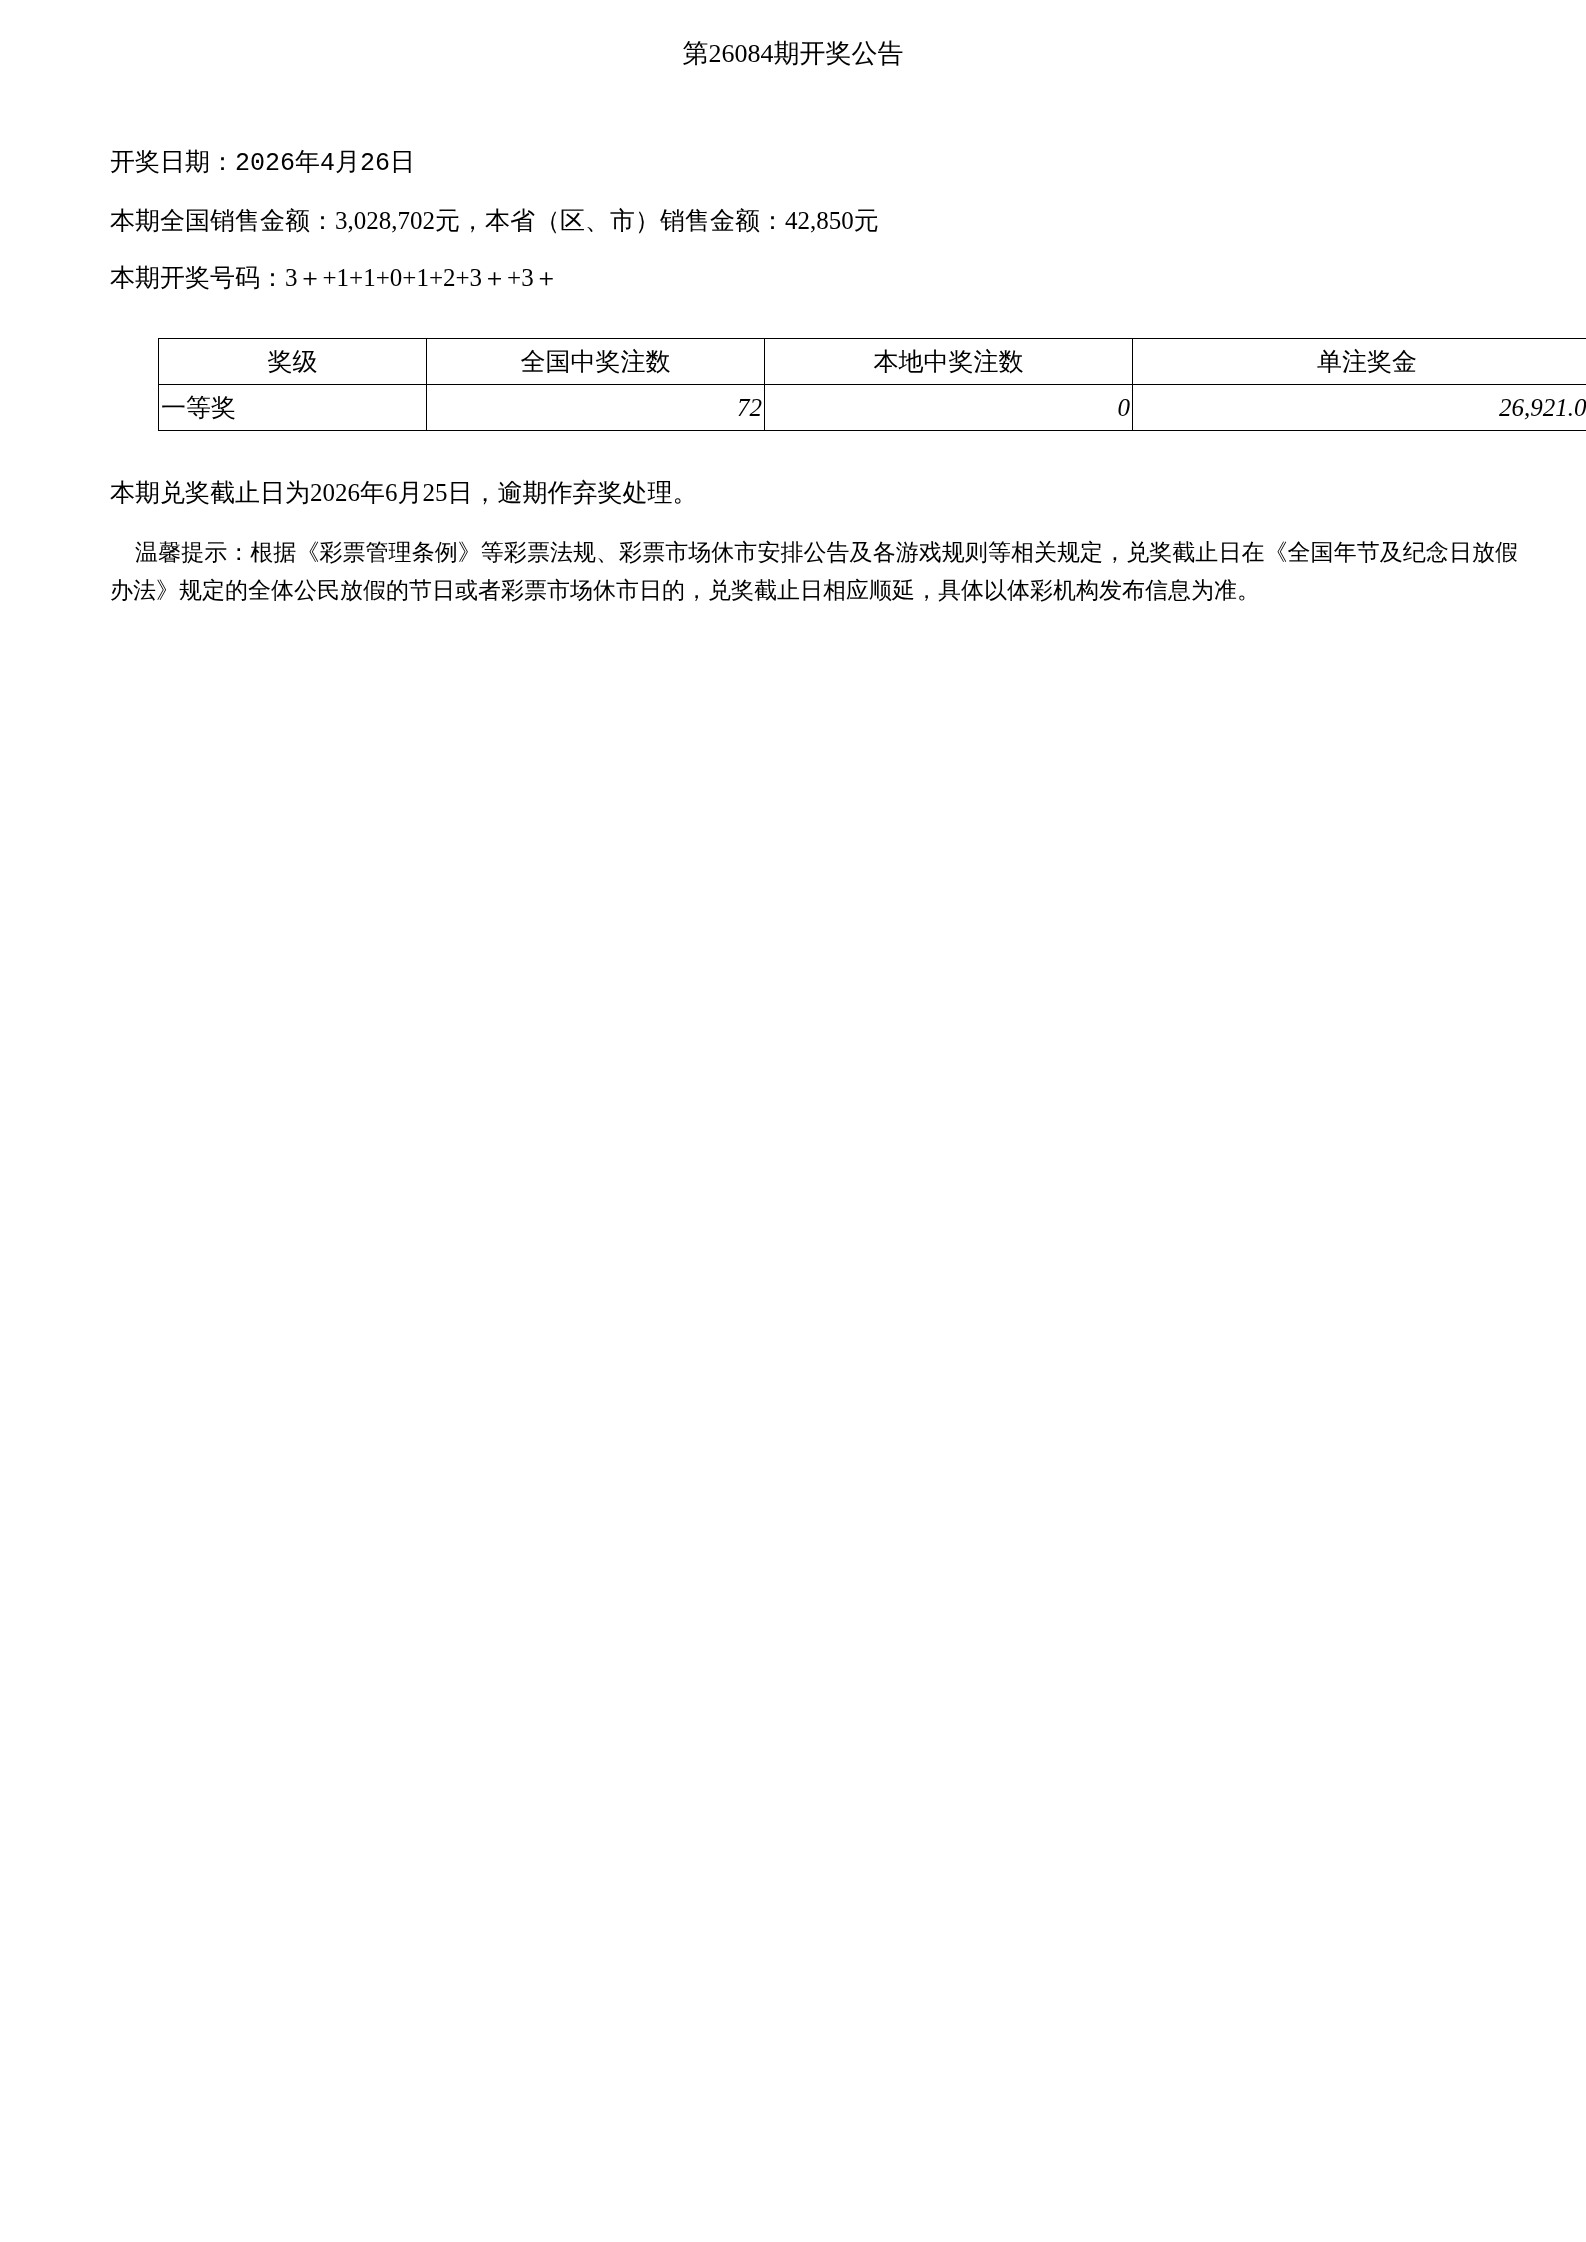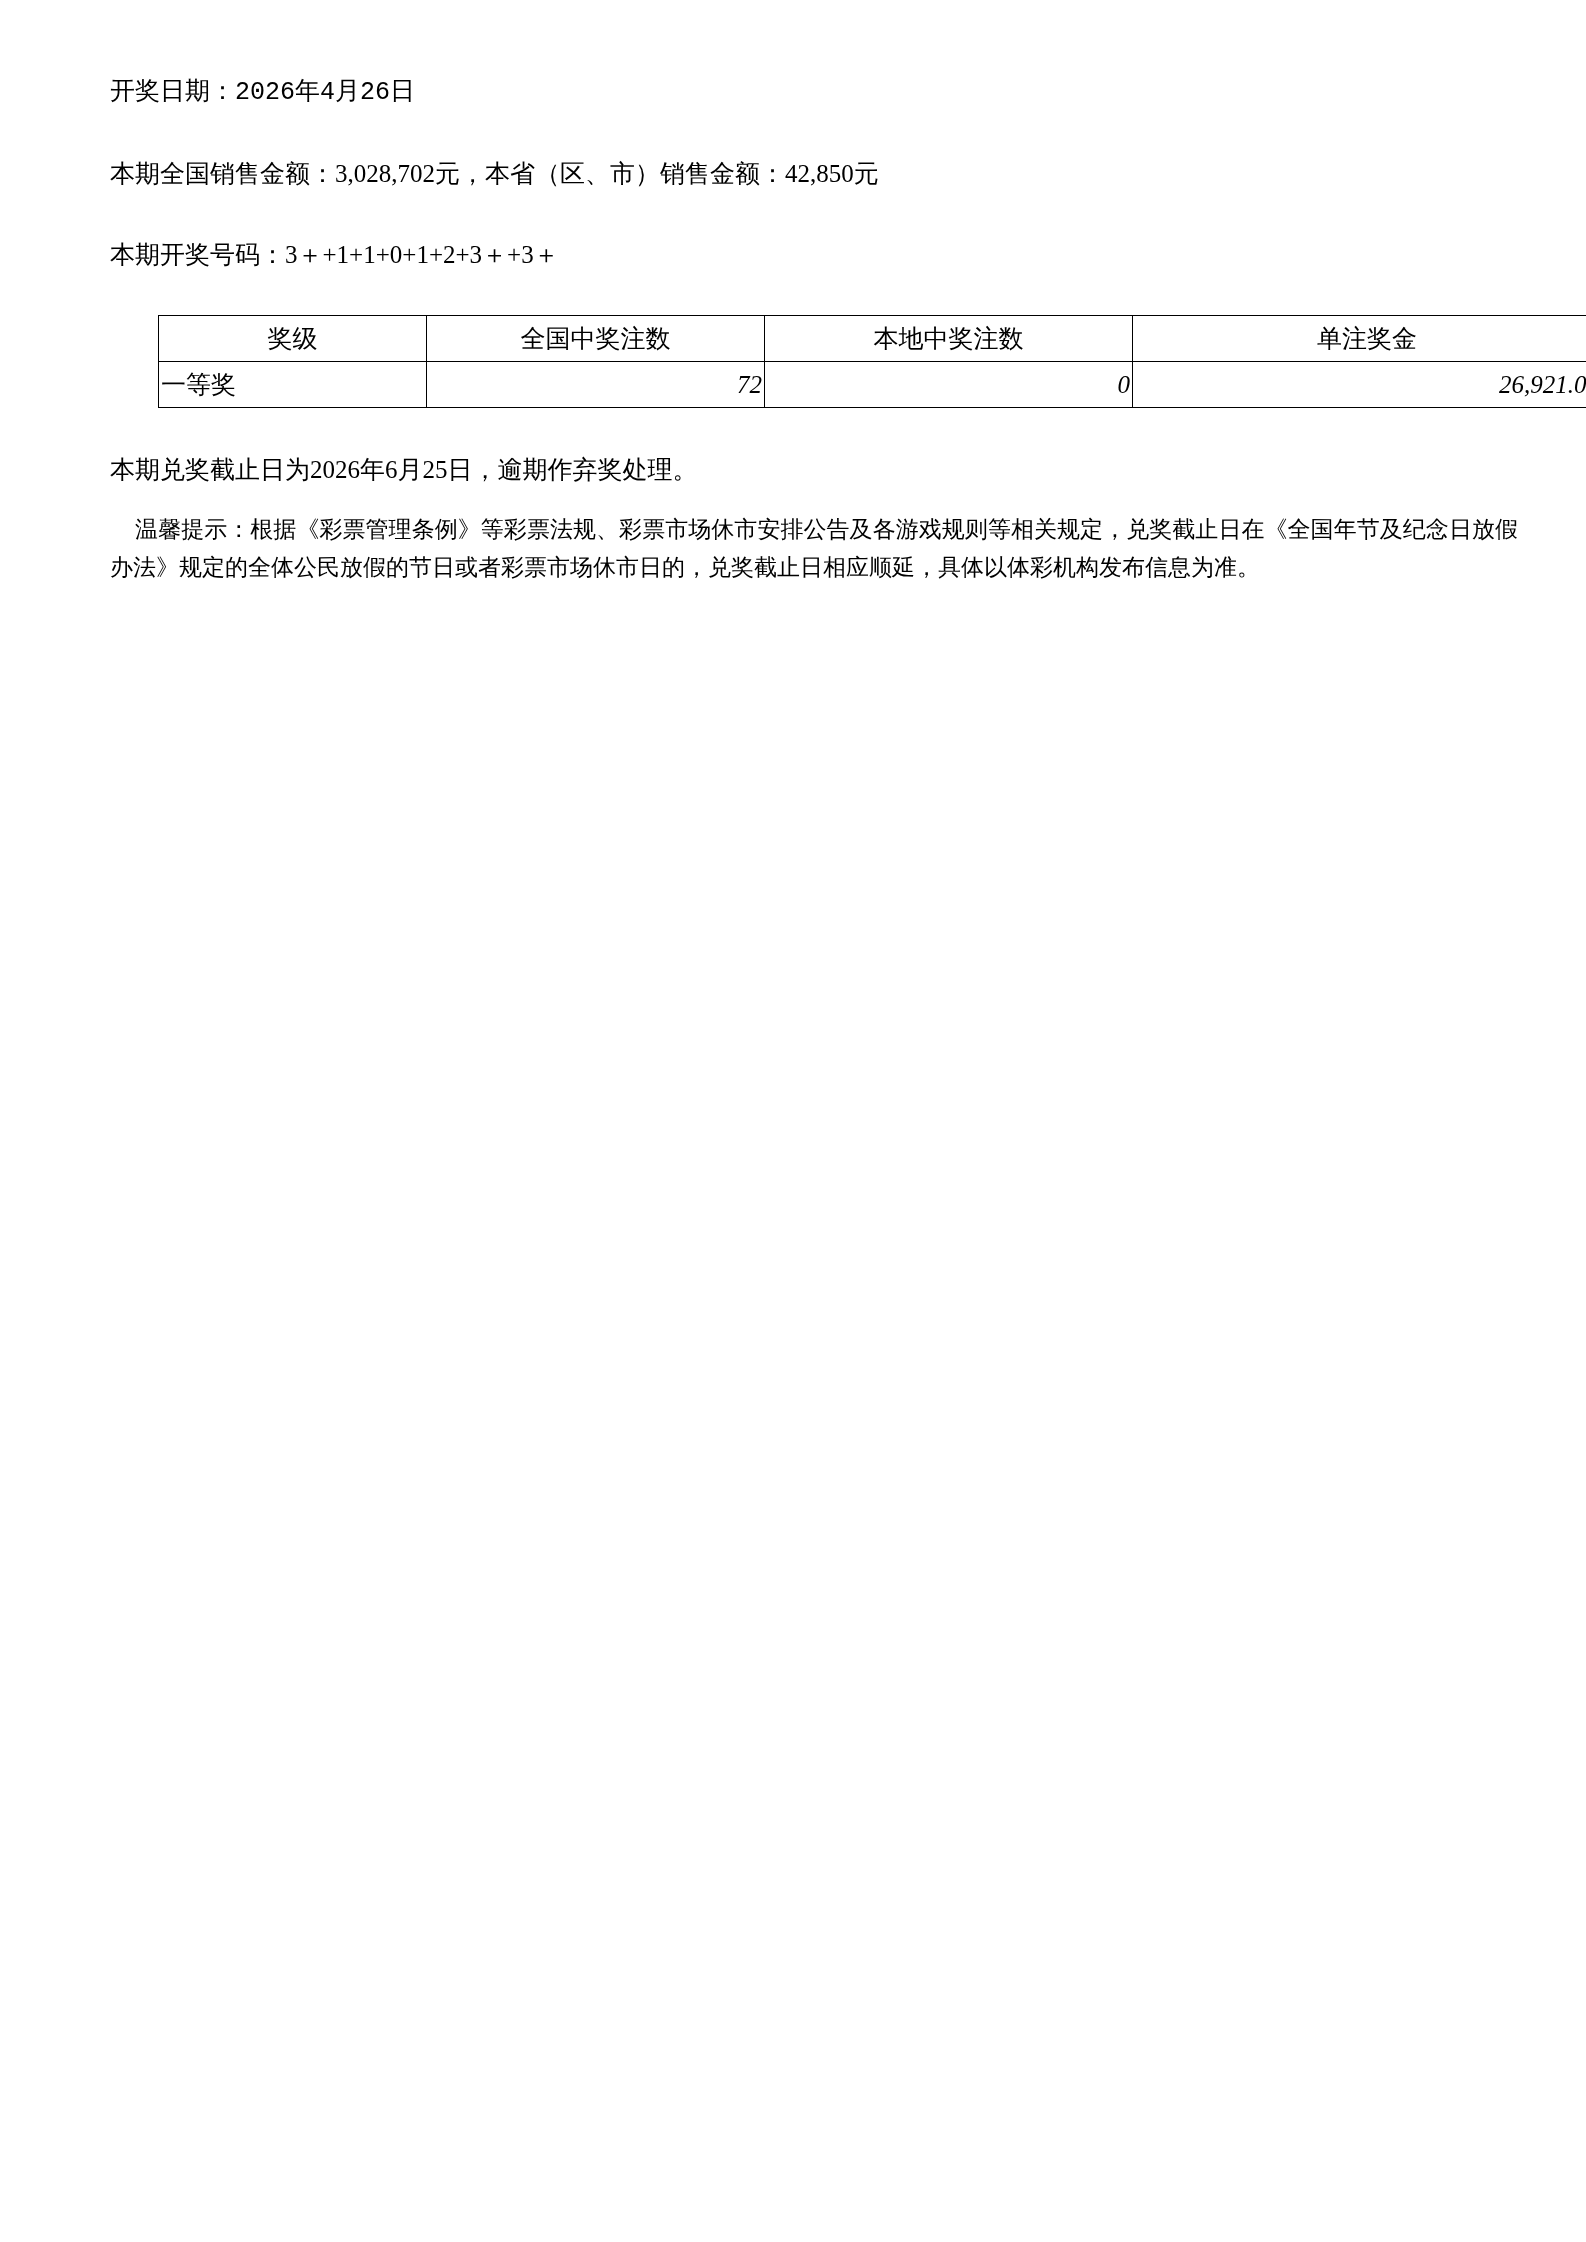--- a/index.html
+++ b/index.html
@@ -32,21 +32,21 @@
   .subtitle {
     text-align: center;
     font-size: 26px;
     margin-top: 36px;
   }
   .content {
     margin: 0 68px 0 110px;
   }
   .info-line {
     font-size: 25px;
-    margin-top: 47px;
+    margin-top: 23px;
     line-height: 1.35;
   }
   .info-line.first {
     margin-top: 76px;
     font-family: Liberation Mono, monospace;
   }
   table.prize {
     border-collapse: collapse;
     width: 1443px;
     margin-left: 48px;
@@ -96,20 +96,21 @@
   .mono-num {
     font-family: "Liberation Serif", "DejaVu Serif", serif;
     font-style: italic;
   }
 </style>
 </head>
 <body>
 
 <div class="page">
 
+  <div class="subtitle">第26084期开奖公告</div>
 
   <div class="content">
 
     <div class="info-line first">开奖日期：2026年4月26日</div>
 
     <div class="info-line">本期全国销售金额：3,028,702元，本省（区、市）销售金额：42,850元</div>
 
     <div class="info-line">本期开奖号码：3＋+1+1+0+1+2+3＋+3＋</div>
 
     <table class="prize">

